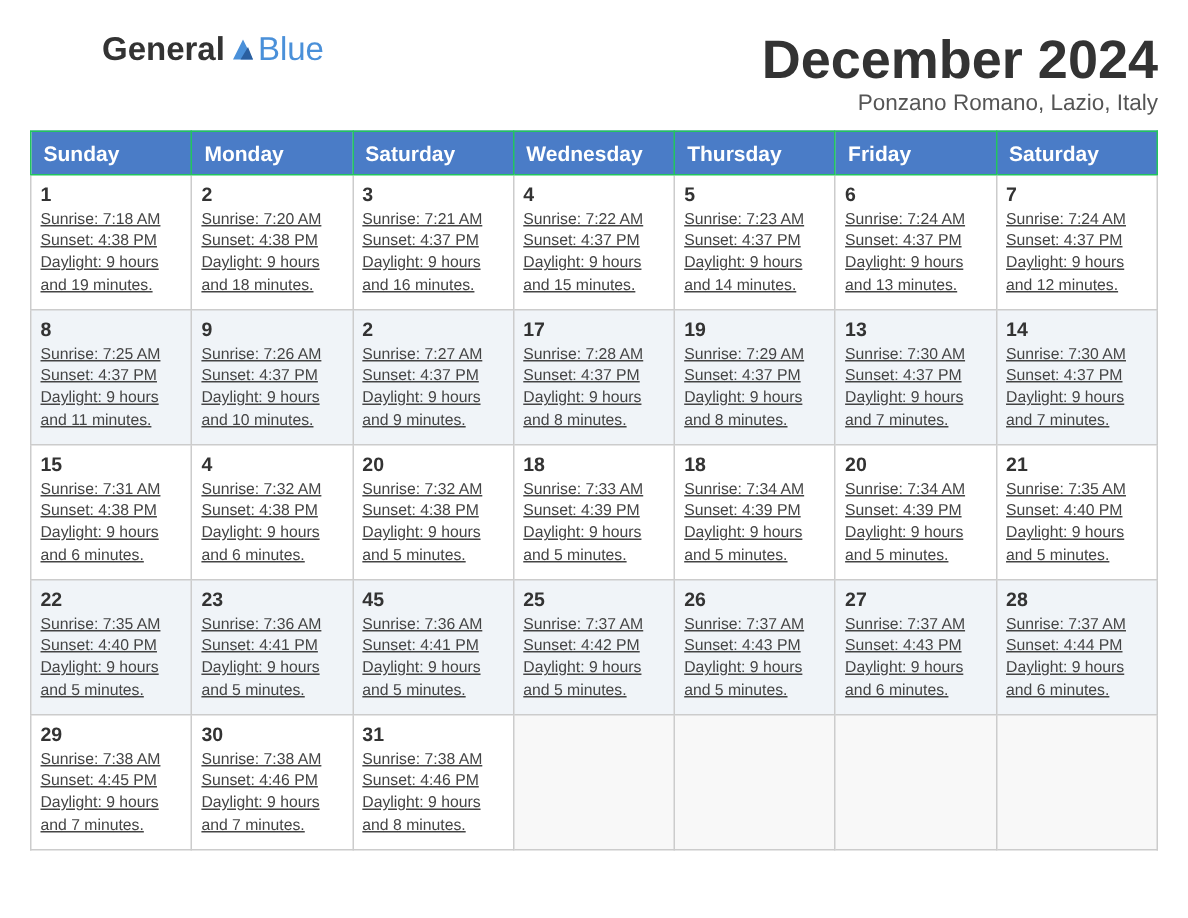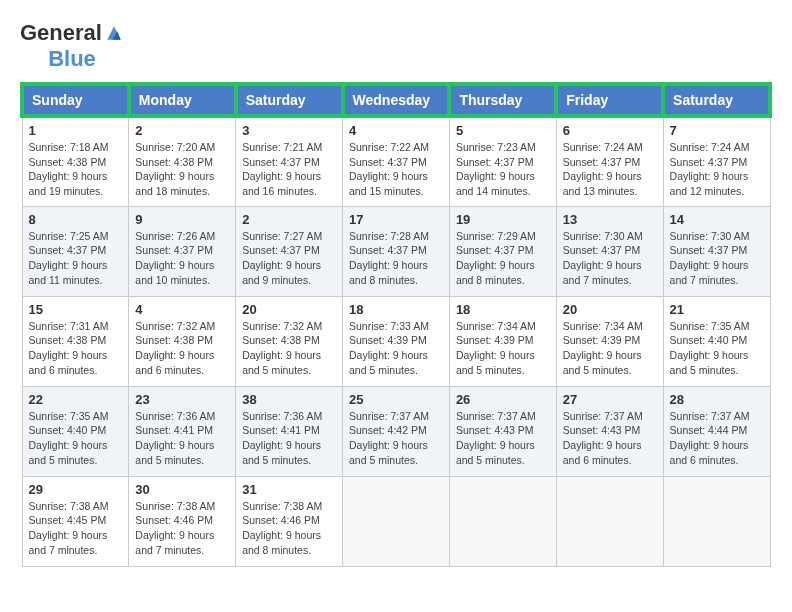--- a/index.html
+++ b/index.html
@@ -11,35 +11,36 @@
       padding: 20px;
     }
     .header {
       display: flex;
       justify-content: space-between;
       align-items: flex-start;
       margin-bottom: 10px;
     }
     .logo {
       display: flex;
-      flex-direction: column;
+      flex-direction: row;
       align-items: center;
+      margin-left: 48px;
     }
     .logo-text {
       display: flex;
       align-items: center;
     }
     .logo-general {
       font-size: 22px;
       font-weight: bold;
       color: #333;
     }
     .logo-blue {
       font-size: 22px;
-      font-weight: bold;
+      font-weight: normal;
       color: #4a90d9;
     }
     .logo-icon {
       width: 20px;
       height: 20px;
       margin-left: 2px;
     }
     .title-section {
       text-align: right;
     }
@@ -57,21 +58,21 @@
       width: 100%;
       border-collapse: collapse;
     }
     .calendar th {
       background-color: #4a7cc7;
       color: #fff;
       text-align: left;
       padding: 6px 8px;
       font-size: 14px;
       font-weight: bold;
-      border: 4px solid #22c55e;
+      border: 1px solid #22c55e;
     }
     .calendar td {
       border: 1px solid #ccc;
       vertical-align: top;
       padding: 5px 6px;
       font-size: 10.5px;
       color: #333;
       width: calc(100% / 7);
       height: 90px;
       background: #fff;
@@ -82,39 +83,44 @@
     .day-num {
       font-size: 13px;
       font-weight: bold;
       color: #333;
       display: block;
       margin-bottom: 2px;
     }
     .day-info {
       line-height: 1.4;
       color: #444;
+      text-decoration: underline;
     }
     .row-alt td {
       background: #f0f4f8;
     }
   </style>
 </head>
 <body>
 
 <div class="header">
   <div class="logo">
     <div class="logo-text">
       <span class="logo-general">General</span>
       <svg class="logo-icon" viewBox="0 0 24 24" xmlns="http://www.w3.org/2000/svg">
         <polygon points="4,20 20,20 12,4" fill="#4a90d9"></polygon>
         <polygon points="10,20 20,20 16,10" fill="#2a5fa0"></polygon>
       </svg>
     </div>
     <span class="logo-blue">Blue</span>
   </div>
+  <div class="title-section">
+    <div class="month-title">December 2024</div>
+    <div class="subtitle">Ponzano Romano, Lazio, Italy</div>
+  </div>
 </div>
 
 <table class="calendar">
   <thead>
     <tr>
 
     <th>Sunday</th>
         <th>Monday</th>
         <th>Saturday</th>
         <th>Wednesday</th>
@@ -217,21 +223,21 @@
       <tr class="row-alt">
         <td>
           <span class="day-num">22</span>
           <div class="day-info">Sunrise: 7:35 AM<br>Sunset: 4:40 PM<br>Daylight: 9 hours and 5 minutes.</div>
         </td>
         <td>
           <span class="day-num">23</span>
           <div class="day-info">Sunrise: 7:36 AM<br>Sunset: 4:41 PM<br>Daylight: 9 hours and 5 minutes.</div>
         </td>
         <td>
-          <span class="day-num">38</span>
+          <span class="day-num">45</span>
           <div class="day-info">Sunrise: 7:36 AM<br>Sunset: 4:41 PM<br>Daylight: 9 hours and 5 minutes.</div>
         </td>
         <td>
           <span class="day-num">25</span>
           <div class="day-info">Sunrise: 7:37 AM<br>Sunset: 4:42 PM<br>Daylight: 9 hours and 5 minutes.</div>
         </td>
         <td>
           <span class="day-num">26</span>
           <div class="day-info">Sunrise: 7:37 AM<br>Sunset: 4:43 PM<br>Daylight: 9 hours and 5 minutes.</div>
         </td>

